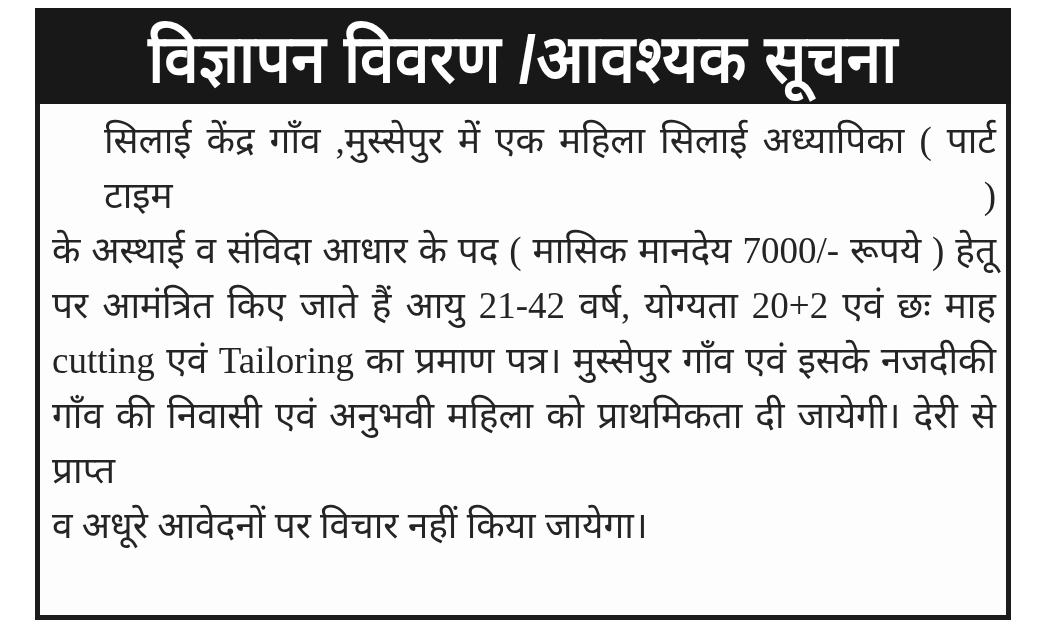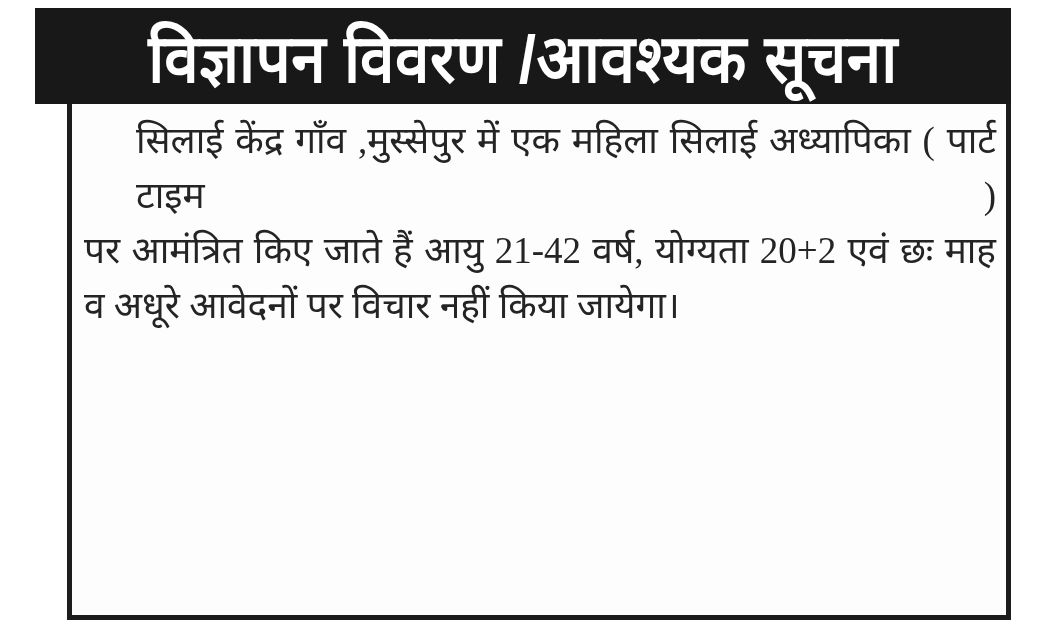--- a/index.html
+++ b/index.html
@@ -38,21 +38,20 @@
     transform: scaleY(1.08);
   }
   .ad-body {
     box-sizing: border-box;
     border: 5px solid #1c1c1c;
     border-top: none;
     background: #fdfdfd;
     height: 516px;
     padding: 9px 10px 6px 12px;
     color: #242424;
-    margin-left: 32px;
   }
   .line {
     font-size: 37px;
     line-height: 55px;
     color: #242424;
   }
   .jline {
     text-align: justify;
     text-align-last: justify;
   }
@@ -70,23 +69,26 @@
 <div class="ad">
 
   <div class="ad-header">
     <div class="ad-title">विज्ञापन विवरण /आवश्यक सूचना</div>
   </div>
 
   <div class="ad-body">
 
     <div class="line jline indent">सिलाई केंद्र गाँव ,मुस्सेपुर में एक महिला सिलाई अध्यापिका ( पार्ट टाइम )</div>
 
+    <div class="line jline">के अस्थाई व संविदा आधार के पद ( मासिक मानदेय 7000/- रूपये ) हेतू</div>
 
 
     <div class="line jline">पर आमंत्रित किए जाते हैं आयु 21-42 वर्ष, योग्यता 20+2 एवं छः माह</div>
 
+    <div class="line jline">cutting एवं Tailoring का प्रमाण पत्र। मुस्सेपुर गाँव एवं इसके नजदीकी</div>
 
+    <div class="line jline">गाँव की निवासी एवं अनुभवी महिला को प्राथमिकता दी जायेगी। देरी से प्राप्त</div>
 
     <div class="line plain">व अधूरे आवेदनों पर विचार नहीं किया जायेगा।</div>
 
   </div>
 
 </div>
 
 </body></html>

